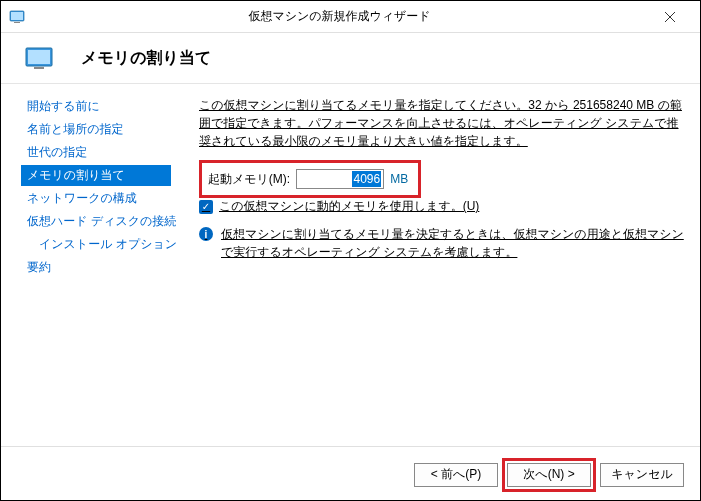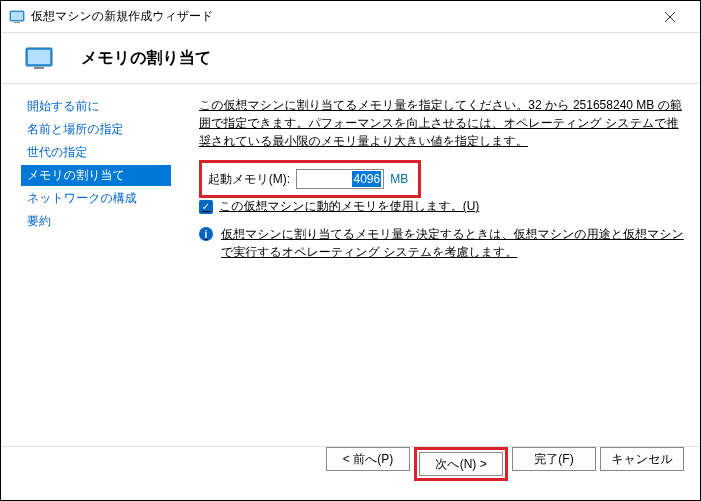--- a/index.html
+++ b/index.html
@@ -1,17 +1,17 @@
 <!DOCTYPE html>
 <html><head>
 <meta charset="utf-8">
 <style>
 * { box-sizing: border-box; margin: 0; padding: 0; font-family: "Yu Gothic UI", "Meiryo", sans-serif; }
 body { background: #fff; width: 701px; height: 501px; overflow: hidden; border: 1px solid #000; }
-.titlebar { height: 32px; display: flex; align-items: center; padding: 0 8px; border-bottom: 1px solid #e0e0e0; }
+.titlebar { height: 32px; display: flex; align-items: center; padding: 0 8px; border-bottom: 1px solid #e0e0e0; text-align: center; }
 .titlebar-icon { width: 16px; height: 16px; margin-right: 6px; }
 .titlebar-text { font-size: 12px; flex: 1; color: #000; }
 .close-btn { width: 44px; height: 31px; display: flex; align-items: center; justify-content: center; font-size: 14px; color: #333; cursor: pointer; }
 .header { padding: 14px 0 14px 24px; display: flex; align-items: center; border-bottom: 1px solid #e5e5e5; }
 .header-icon { width: 28px; height: 22px; margin-right: 28px; }
 .header-title { font-size: 16px; font-weight: bold; color: #000; }
 .body { display: flex; height: 362px; gap: 8px; }
 .sidebar { width: 170px; padding: 12px 0 0 20px; }
 .side-item { font-size: 12px; color: #0066cc; padding: 2px 6px; margin-bottom: 2px; cursor: pointer; white-space: nowrap; }
 .side-item.active { background: #0078d7; color: #fff; }
@@ -23,21 +23,21 @@
 .mem-input { width: 88px; height: 20px; border: 1px solid #888; text-align: right; padding: 0 4px; font-size: 12px; color: #000; background: #fff; }
 .mem-input::selection { background: #0078d7; color: #fff; }
 .mem-input-wrap { position: relative; display:inline-block; }
 .mem-sel { position:absolute; right:3px; top:2px; bottom:2px; background:#0078d7; color:#fff; font-size:12px; padding:0 1px; line-height:16px; }
 .mem-unit { margin-left: 6px; color: #0369a1; }
 .chk-row { display: flex; align-items: center; margin-bottom: 10px; }
 .chk { width: 14px; height: 14px; background: #0067c0; border-radius: 2px; margin-right: 6px; display: flex; align-items: center; justify-content: center; color: #fff; font-size: 10px; }
 .info-row { display: flex; align-items: flex-start; }
 .info-icon { width: 14px; height: 14px; border-radius: 50%; background: #0067c0; color: #fff; font-size: 10px; font-weight: bold; display: flex; align-items: center; justify-content: center; margin-right: 8px; margin-top: 2px; flex-shrink: 0; }
 .info-text { line-height: 1.5; }
-.footer { border-top: 1px solid #e0e0e0; height: 56px; display: flex; align-items: flex-start; justify-content: flex-end; padding-right: 16px; gap: 4px; }
+.footer { border-top: 1px solid #e0e0e0; height: 56px; display: flex; align-items: center; justify-content: flex-end; padding-right: 16px; gap: 4px; }
 .btn { min-width: 84px; height: 24px; border: 1px solid #888; background: #fdfdfd; font-size: 12px; cursor: pointer; padding: 0 10px; }
 .redbox2 { border: 3px solid #d8232a; padding: 2px; display: inline-block; }
 </style>
 </head>
 <body>
 
 <div class="titlebar">
   <svg class="titlebar-icon" viewBox="0 0 16 16">
       <rect x="1" y="2" width="14" height="10" rx="1" fill="#3a96dd" stroke="#1c6ea4" stroke-width="0.7"></rect>
       <rect x="2" y="3" width="12" height="8" fill="#b3e0ff"></rect>
@@ -61,20 +61,22 @@
   <div class="header-title">メモリの割り当て</div>
 </div>
 
 <div class="body">
   <div class="sidebar">
     <div class="side-item">開始する前に</div>
     <div class="side-item">名前と場所の指定</div>
     <div class="side-item">世代の指定</div>
     <div class="side-item active">メモリの割り当て</div>
     <div class="side-item">ネットワークの構成</div>
+    <div class="side-item">仮想ハード ディスクの接続</div>
+    <div class="side-item side-sub">インストール オプション</div>
     <div class="side-item">要約</div>
   </div>
   <div class="content">
     <div class="desc">この仮想マシンに割り当てるメモリ量を指定してください。32 から 251658240 MB の範囲で指定できます。パフォーマンスを向上させるには、オペレーティング システムで推奨されている最小限のメモリ量より大きい値を指定します。</div>
     <div class="redbox1">
       <span class="mem-label">起動メモリ(M):</span>
       <span class="mem-input-wrap">
         <input class="mem-input" value="4096" style="">
         <span class="mem-sel">4096</span>
       </span>
@@ -89,15 +91,14 @@
       <div class="info-text">仮想マシンに割り当てるメモリ量を決定するときは、仮想マシンの用途と仮想マシンで実行するオペレーティング システムを考慮します。</div>
     </div>
   </div>
 </div>
 
 <div class="footer">
   <button class="btn">&lt; 前へ(P)</button>
   <span class="redbox2">
     <button class="btn">次へ(N) &gt;</button>
   </span>
-  <button class="btn">完了(F)</button>
   <button class="btn">キャンセル</button>
 </div>
 
 </body></html>

